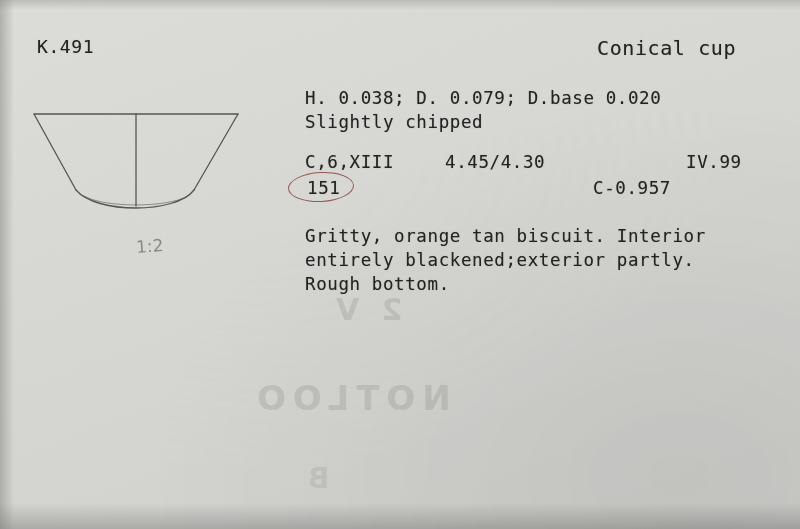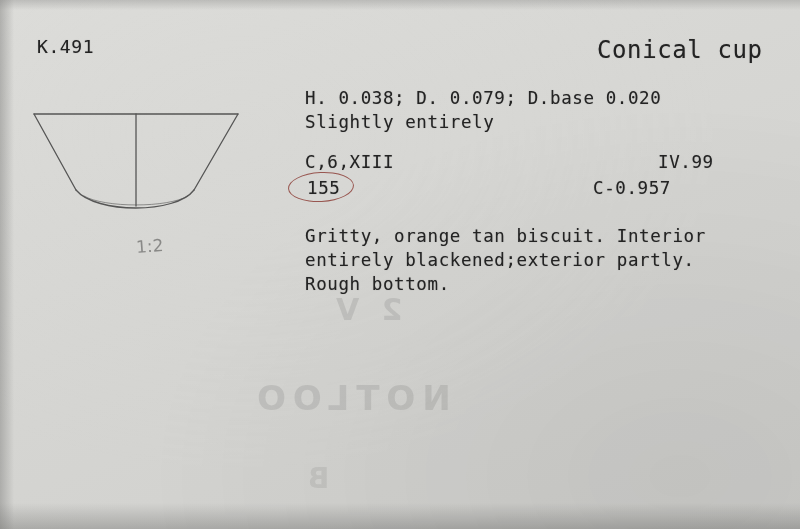--- a/index.html
+++ b/index.html
@@ -58,28 +58,28 @@
     position: absolute;
     color: #232323;
     font-family: "DejaVu Sans Mono", monospace;
     font-size: 17.5px;
     letter-spacing: 0.6px;
     white-space: pre;
     text-shadow: 0 0 1px rgba(60,60,60,0.35);
     margin-left: 9px;
   }
   #catalog-number { left: 28px;  top: 36px;  font-size: 18px; }
-  #object-title   { left: 588px; top: 36px;  font-size: 24px; }
+  #object-title   { left: 588px; top: 36px;  font-size: 20px; }
 
   #measurements   { left: 296px; top: 88px; }
   #condition      { left: 296px; top: 112px; }
 
   #context-ref    { left: 296px; top: 152px; }
   #date-ref       { left: 436px; top: 152px; }
-  #plate-ref      { left: 649px; top: 152px; }
+  #plate-ref      { left: 677px; top: 152px; }
   #find-number    { left: 298px; top: 178px; }
   #concordance    { left: 584px; top: 178px; }
 
   .desc-line      { left: 296px; }
   #desc-1 { top: 226px; }
   #desc-2 { top: 250px; }
   #desc-3 { top: 274px; }
 
   
   .circle-annotation {
@@ -139,25 +139,26 @@
   <div class="grain"></div>
 
   <div class="ghost" id="ghost-1">2 V</div>
   <div class="ghost" id="ghost-2">NOTLOO</div>
   <div class="ghost" id="ghost-3">B</div>
 
   <div class="typed" id="catalog-number">K.491</div>
   <div class="typed" id="object-title">Conical cup</div>
 
   <div class="typed" id="measurements">H. 0.038; D. 0.079; D.base 0.020</div>
-  <div class="typed" id="condition">Slightly entirely</div>
+  <div class="typed" id="condition">Slightly chipped</div>
 
   <div class="typed" id="context-ref">C,6,XIII</div>
+  <div class="typed" id="date-ref">4.45/4.30</div>
   <div class="typed" id="plate-ref">IV.99</div>
-  <div class="typed" id="find-number">155</div>
+  <div class="typed" id="find-number">151</div>
   <div class="circle-annotation"></div>
   <div class="typed" id="concordance">C-0.957</div>
 
   <div class="typed desc-line" id="desc-1">Gritty, orange tan biscuit. Interior</div>
   <div class="typed desc-line" id="desc-3">Rough bottom.</div>
   <div class="typed desc-line" id="desc-2">entirely blackened;exterior partly.</div>
 
   <div class="drawing">
     <svg width="250" height="190" viewBox="0 0 250 190" xmlns="http://www.w3.org/2000/svg">
       <g fill="none" stroke="#3f3f3f" stroke-width="1.3" stroke-linecap="round" stroke-linejoin="round" opacity="0.85">

